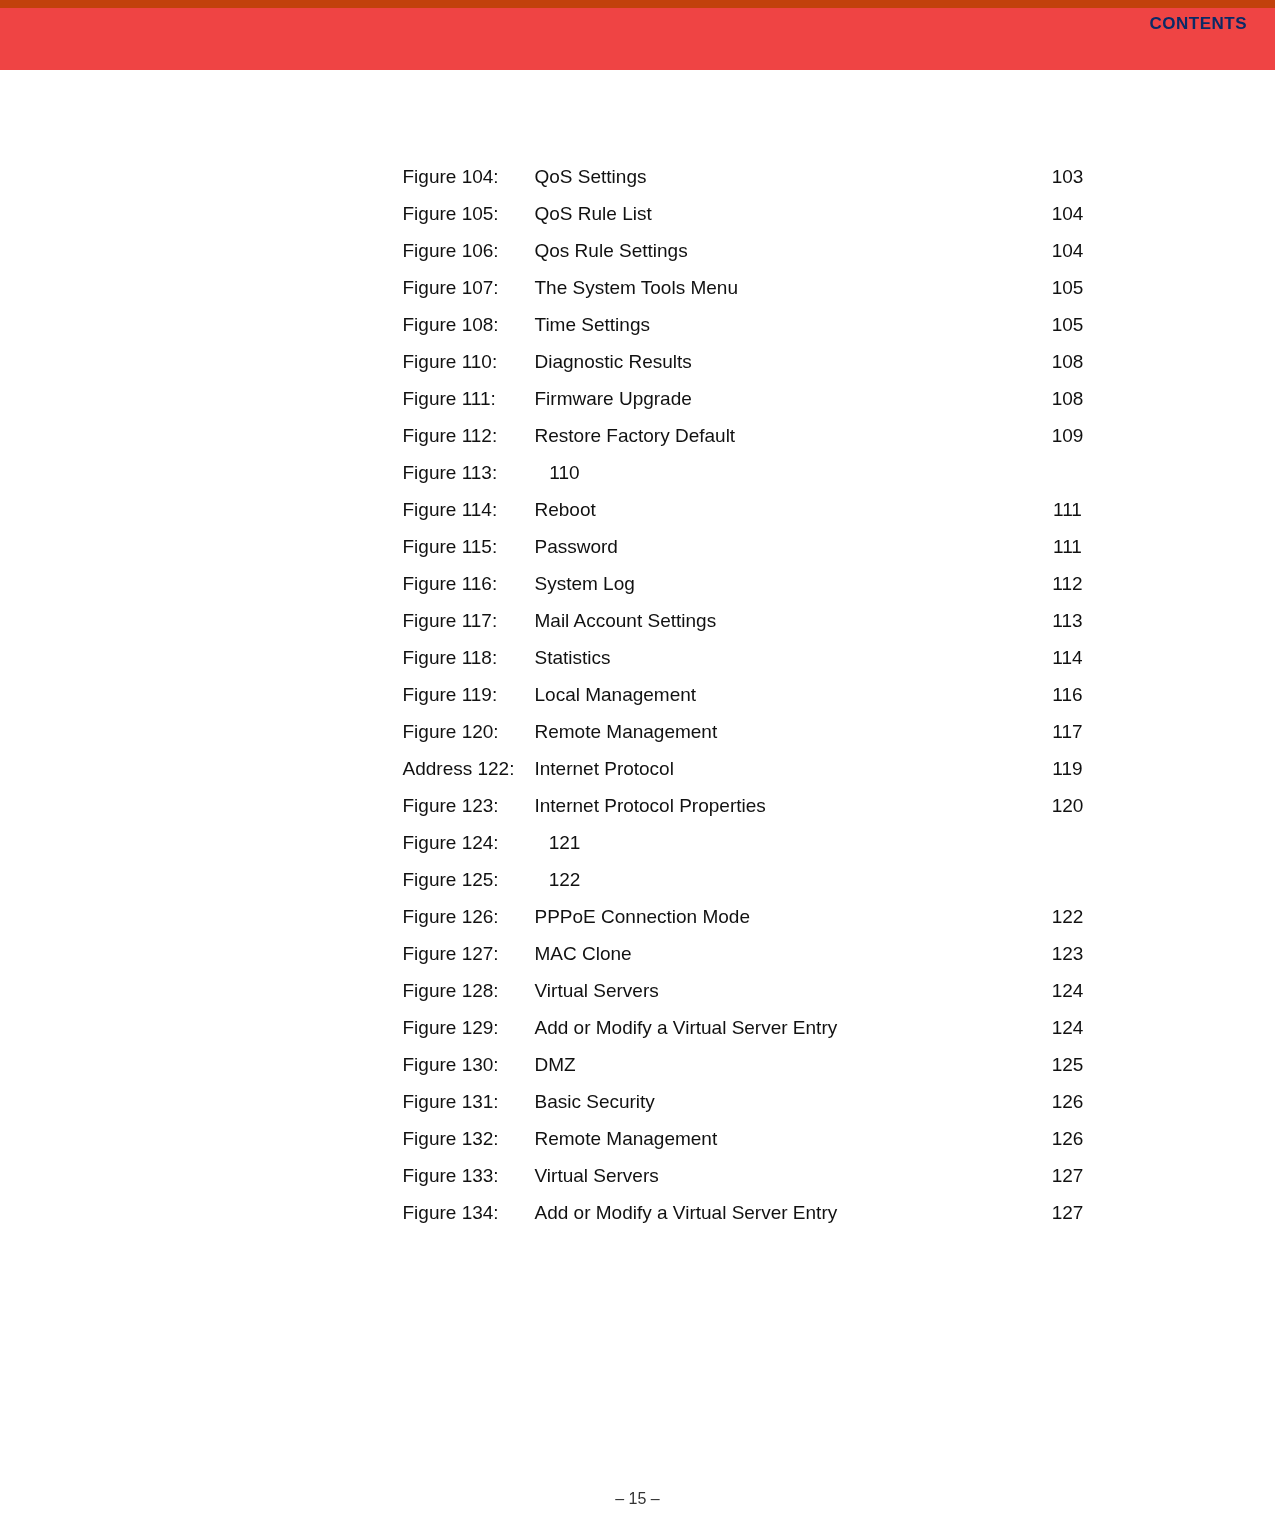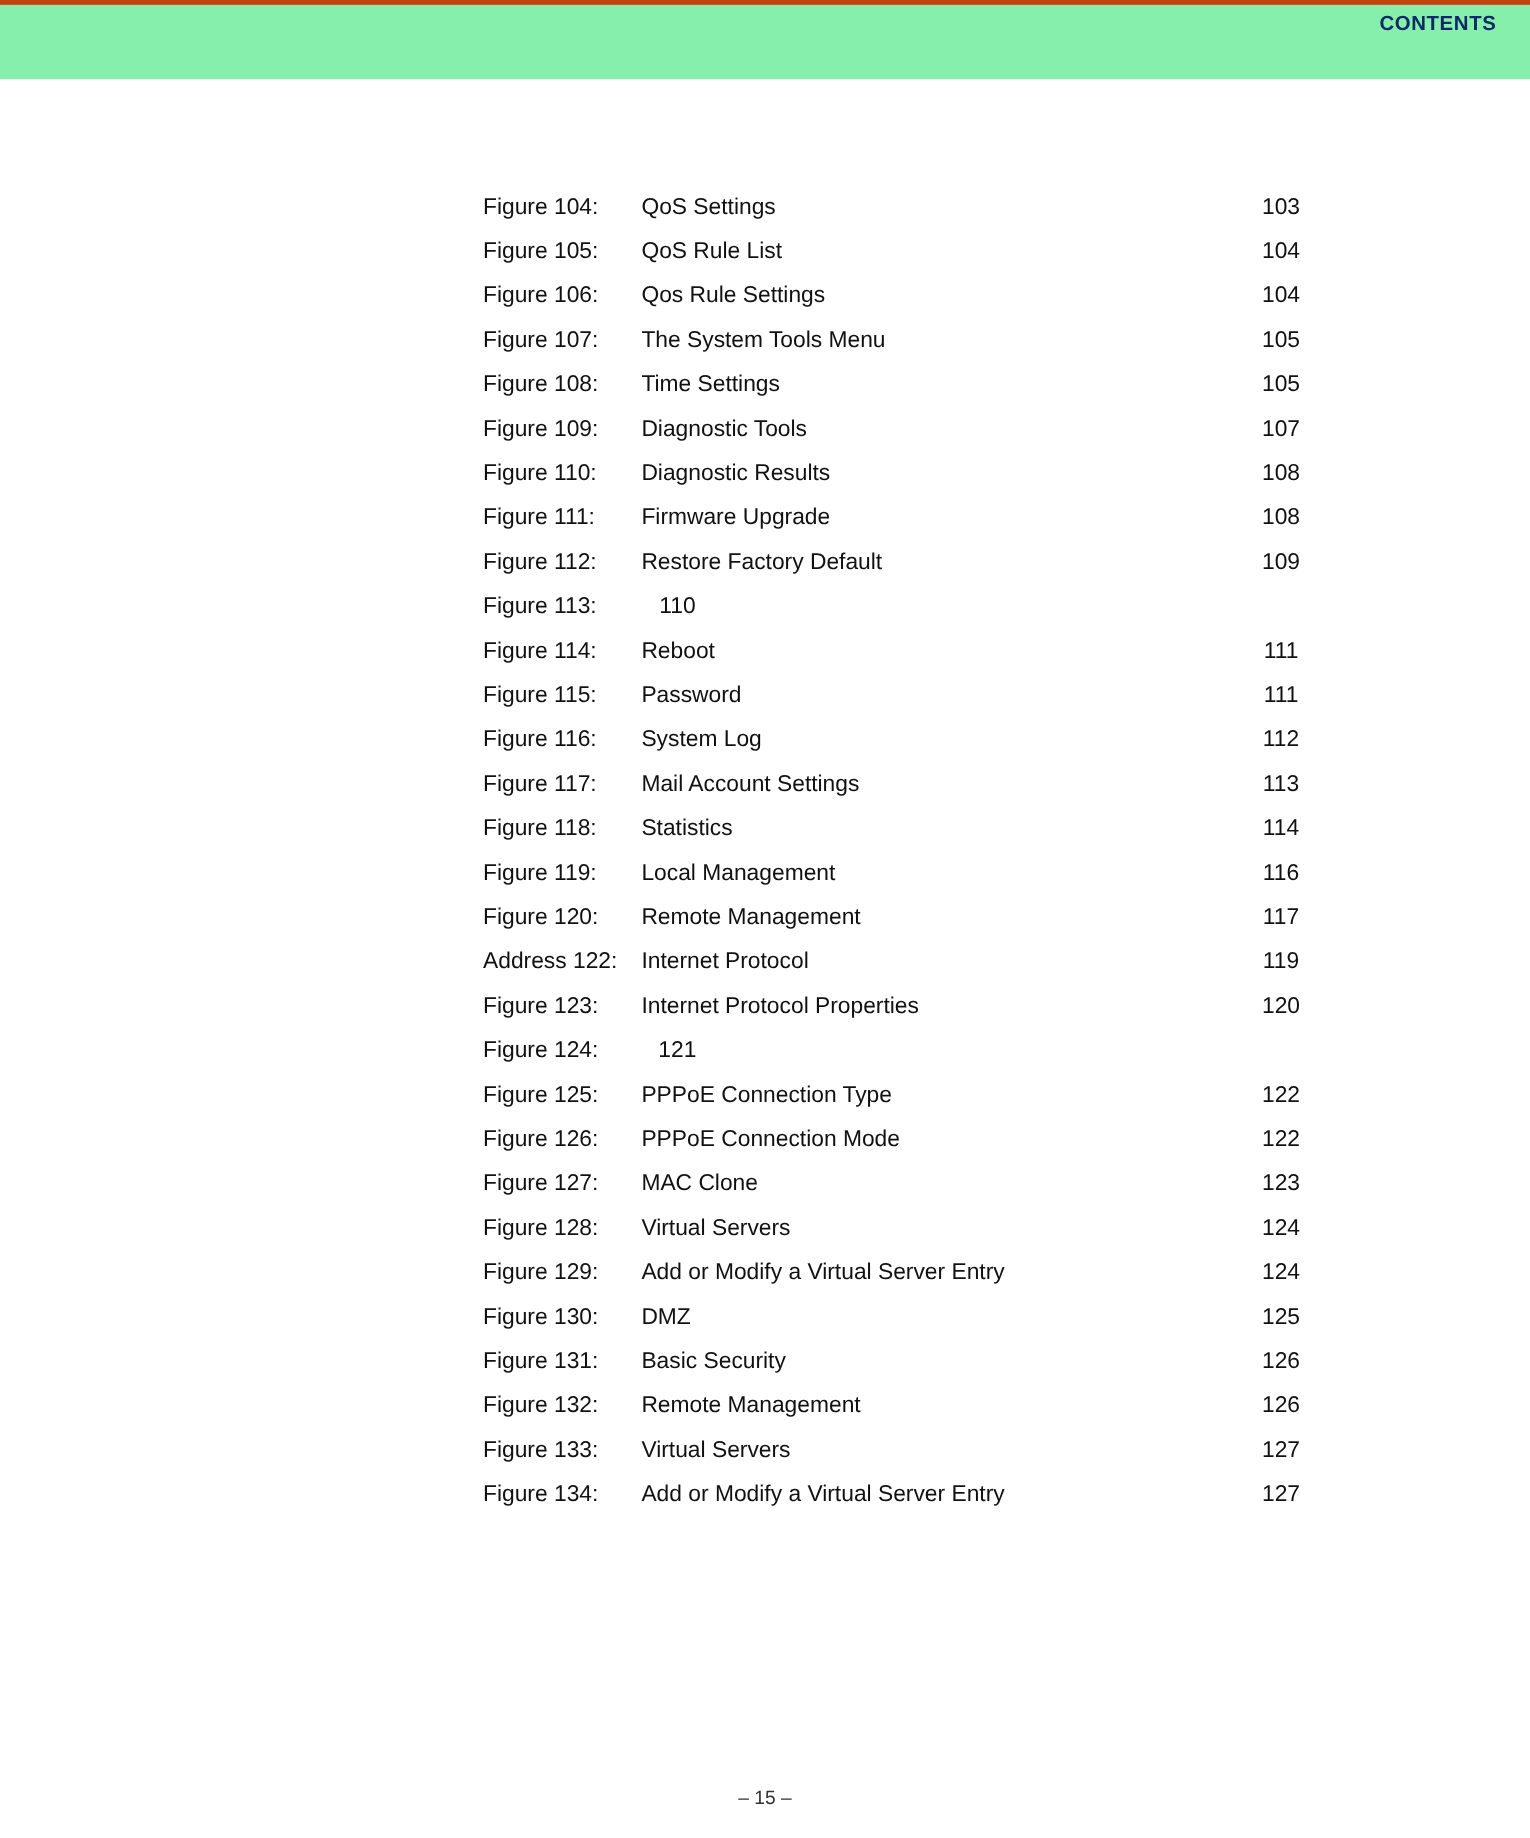--- a/index.html
+++ b/index.html
@@ -12,22 +12,22 @@
   }
   .page {
     width: 1275px;
     min-height: 1532px;
     position: relative;
     box-sizing: border-box;
   }
   .header-band {
     position: relative;
     height: 62px;
-    background: #86efac;
-    border-top: 4px solid #c2410c;
+    background: #ef4444;
+    border-top: 8px solid #c2410c;
   }
   .header-title {
     position: absolute;
     right: 28px;
     top: 6px;
     color: #0a2a66;
     font-weight: bold;
     font-size: 17px;
     letter-spacing: 0.5px;
     font-variant: small-caps;
@@ -104,25 +104,20 @@
           <span class="fig-label">Figure 107:</span>
           <span class="fig-title">The System Tools Menu</span>
           <span class="fig-page">105</span>
         </div>
         <div class="toc-row">
           <span class="fig-label">Figure 108:</span>
           <span class="fig-title">Time Settings</span>
           <span class="fig-page">105</span>
         </div>
         <div class="toc-row">
-          <span class="fig-label">Figure 109:</span>
-          <span class="fig-title">Diagnostic Tools</span>
-          <span class="fig-page">107</span>
-        </div>
-        <div class="toc-row">
           <span class="fig-label">Figure 110:</span>
           <span class="fig-title">Diagnostic Results</span>
           <span class="fig-page">108</span>
         </div>
         <div class="toc-row">
           <span class="fig-label">Figure 111:</span>
           <span class="fig-title">Firmware Upgrade</span>
           <span class="fig-page">108</span>
         </div>
         <div class="toc-row">
@@ -178,21 +173,20 @@
           <span class="fig-label">Figure 123:</span>
           <span class="fig-title">Internet Protocol Properties</span>
           <span class="fig-page">120</span>
         </div>
         <div class="toc-row">
           <span class="fig-label">Figure 124:</span>
           <span class="fig-page">121</span>
         </div>
         <div class="toc-row">
           <span class="fig-label">Figure 125:</span>
-          <span class="fig-title">PPPoE Connection Type</span>
           <span class="fig-page">122</span>
         </div>
         <div class="toc-row">
           <span class="fig-label">Figure 126:</span>
           <span class="fig-title">PPPoE Connection Mode</span>
           <span class="fig-page">122</span>
         </div>
         <div class="toc-row">
           <span class="fig-label">Figure 127:</span>
           <span class="fig-title">MAC Clone</span>

